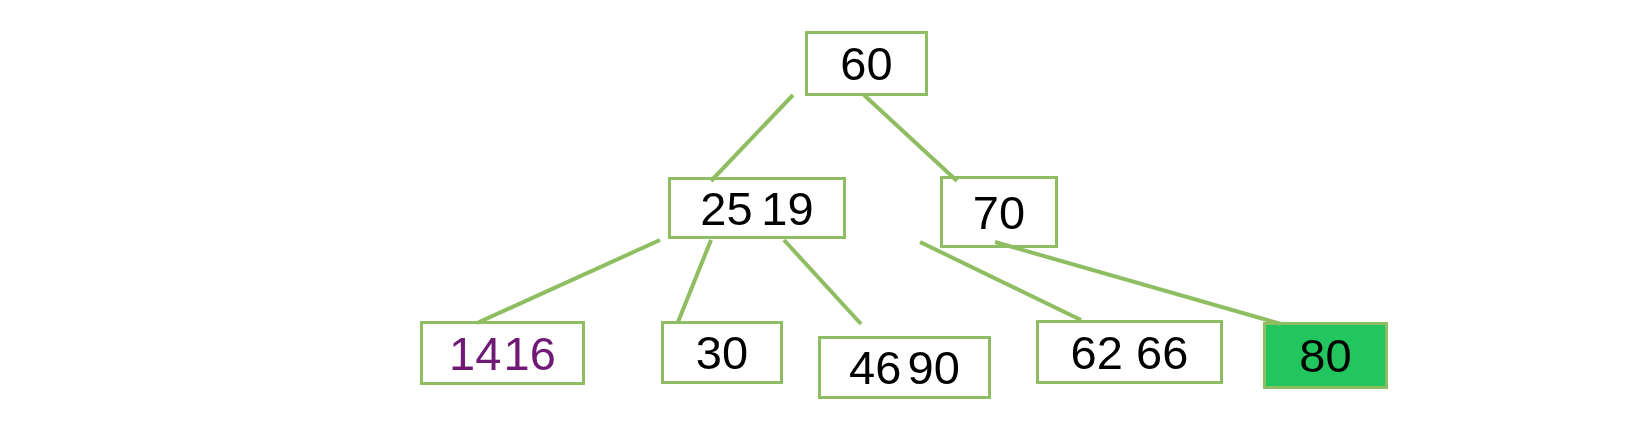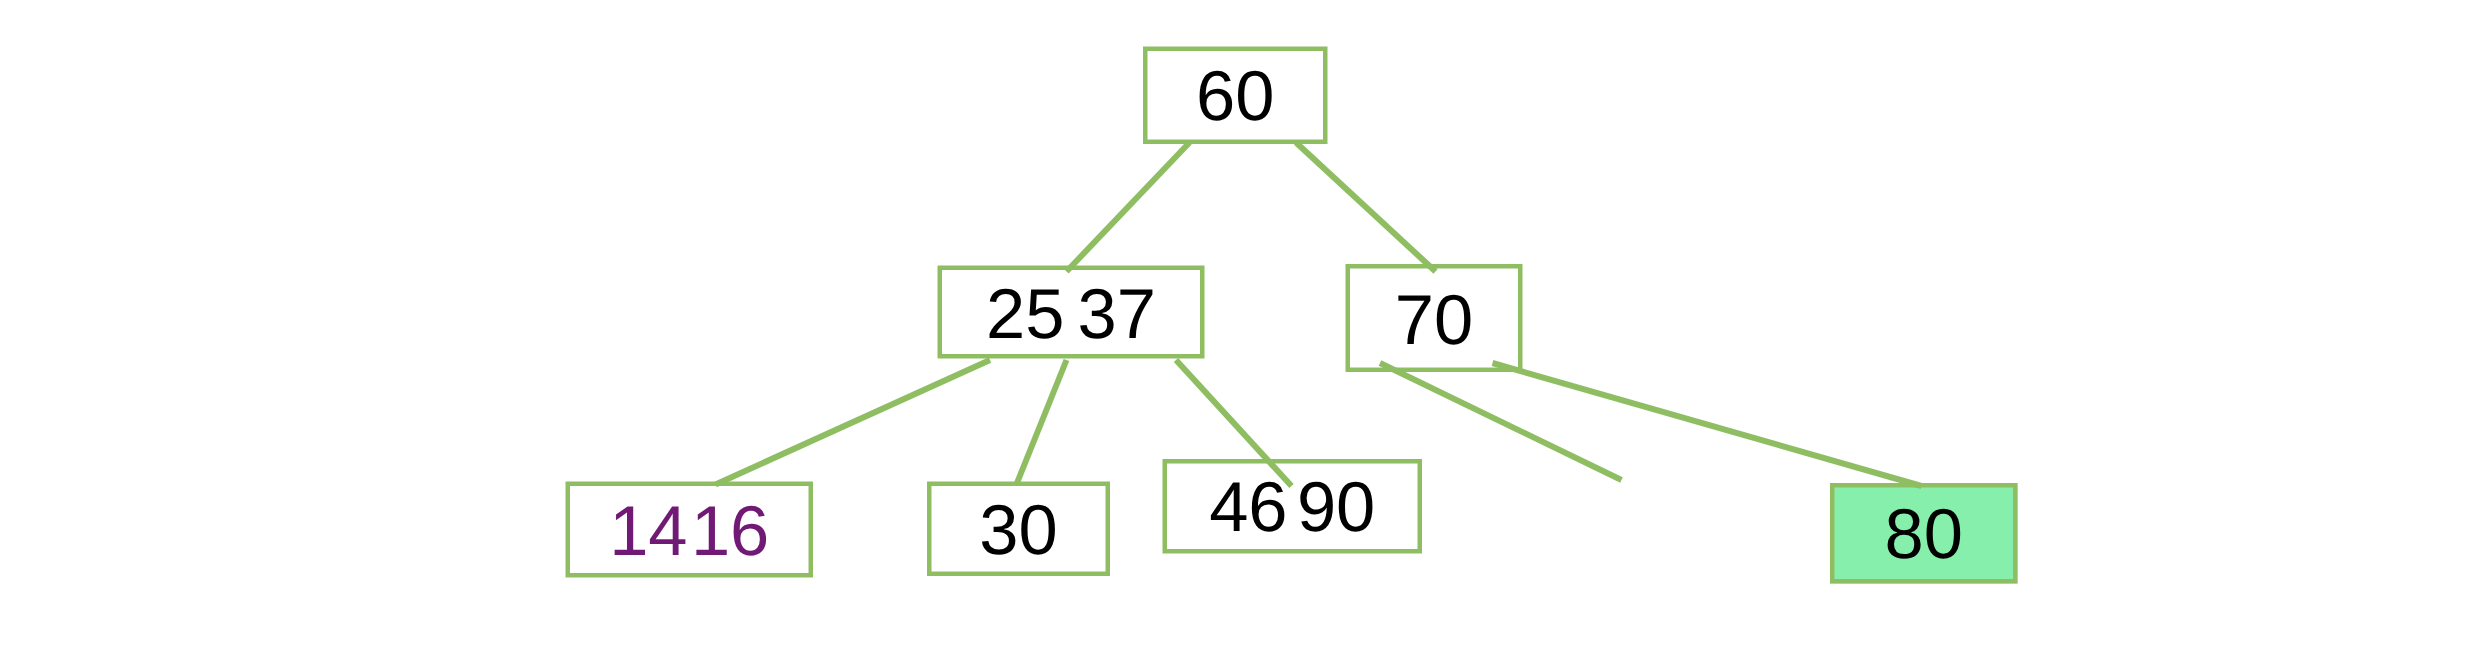--- a/index.html
+++ b/index.html
@@ -27,20 +27,21 @@
   }
   .tree-node {
     position: absolute;
     box-sizing: border-box;
     background: #ffffff;
     display: flex;
     align-items: center;
     color: #000000;
     font-size: 47px;
     line-height: 1;
+    margin-left: 43px;
   }
   .tree-node.multi {
     justify-content: space-around;
     padding: 0 25px;
   }
   .tree-node.single {
     justify-content: center;
   }
   .node-key {
     display: inline-block;
@@ -50,37 +51,41 @@
 </head>
 <body>
 
 <div class="canvas">
   <div class="nodes-layer">
       <div class="tree-node single" style="left: 762px; top: 31px; width: 123px; height: 65px; border: 3px solid rgb(143, 190, 98); background: rgb(255, 255, 255); color: rgb(0, 0, 0);">
         <span class="node-key">60</span>
       </div>
       <div class="tree-node multi" style="left: 625px; top: 177px; width: 178px; height: 62px; border: 3px solid rgb(143, 190, 98); background: rgb(255, 255, 255); color: rgb(0, 0, 0);">
         <span class="node-key">25</span>
-        <span class="node-key">37</span>
+        <span class="node-key">19</span>
       </div>
       <div class="tree-node single" style="left: 897px; top: 176px; width: 118px; height: 72px; border: 3px solid rgb(143, 190, 98); background: rgb(255, 255, 255); color: rgb(0, 0, 0); align-items: center;">
         <span class="node-key">70</span>
       </div>
       <div class="tree-node multi" style="left: 377px; top: 321px; width: 165px; height: 64px; border: 3px solid rgb(143, 190, 98); background: rgb(255, 255, 255); color: #701a75;">
         <span class="node-key">14</span>
         <span class="node-key">16</span>
       </div>
       <div class="tree-node single" style="left: 618px; top: 321px; width: 122px; height: 63px; border: 3px solid rgb(143, 190, 98); background: rgb(255, 255, 255); color: rgb(0, 0, 0);">
         <span class="node-key">30</span>
       </div>
-      <div class="tree-node multi" style="left: 775px; top: 306px; width: 173px; height: 63px; border: 3px solid rgb(143, 190, 98); background: rgb(255, 255, 255); color: rgb(0, 0, 0);">
+      <div class="tree-node multi" style="left: 775px; top: 336px; width: 173px; height: 63px; border: 3px solid rgb(143, 190, 98); background: rgb(255, 255, 255); color: rgb(0, 0, 0);">
         <span class="node-key">46</span>
         <span class="node-key">90</span>
       </div>
-      <div class="tree-node single" style="left: 1220px; top: 322px; width: 125px; height: 67px; border: 3px solid rgb(143, 190, 98); background: #86efac; color: rgb(0, 0, 0);">
+      <div class="tree-node multi" style="left: 993px; top: 320px; width: 187px; height: 64px; border: 3px solid rgb(143, 190, 98); background: rgb(255, 255, 255); color: rgb(0, 0, 0);">
+        <span class="node-key">62</span>
+        <span class="node-key">66</span>
+      </div>
+      <div class="tree-node single" style="left: 1220px; top: 322px; width: 125px; height: 67px; border: 3px solid rgb(143, 190, 98); background: #22c55e; color: rgb(0, 0, 0);">
         <span class="node-key">80</span>
       </div>
     </div>
   <svg class="edges-layer" width="1650" height="436" viewBox="0 0 1650 436" xmlns="http://www.w3.org/2000/svg">
       <line x1="793" y1="95" x2="711" y2="181" stroke="#8fbe62" stroke-width="4" stroke-linecap="butt"></line>
       <line x1="864" y1="95" x2="957" y2="181" stroke="#8fbe62" stroke-width="4" stroke-linecap="butt"></line>
       <line x1="660" y1="240" x2="477" y2="323" stroke="#8fbe62" stroke-width="4" stroke-linecap="butt"></line>
       <line x1="711" y1="240" x2="678" y2="322" stroke="#8fbe62" stroke-width="4" stroke-linecap="butt"></line>
       <line x1="784" y1="240" x2="861" y2="324" stroke="#8fbe62" stroke-width="4" stroke-linecap="butt"></line>
       <line x1="920" y1="242" x2="1081" y2="320" stroke="#8fbe62" stroke-width="4" stroke-linecap="butt"></line>

